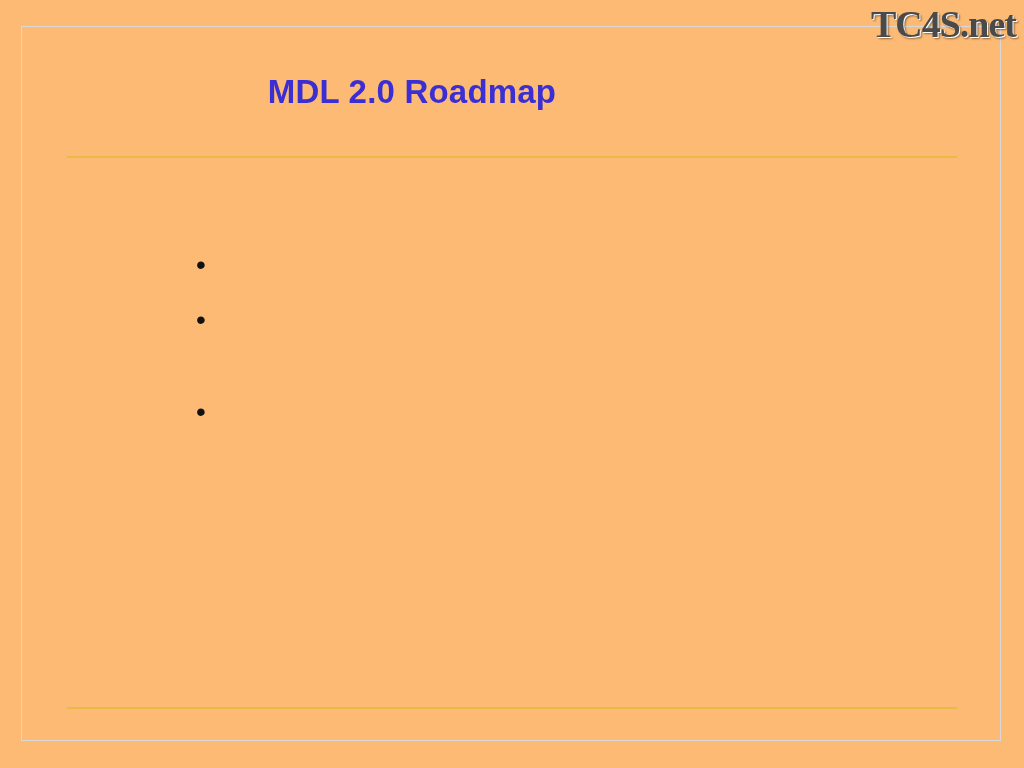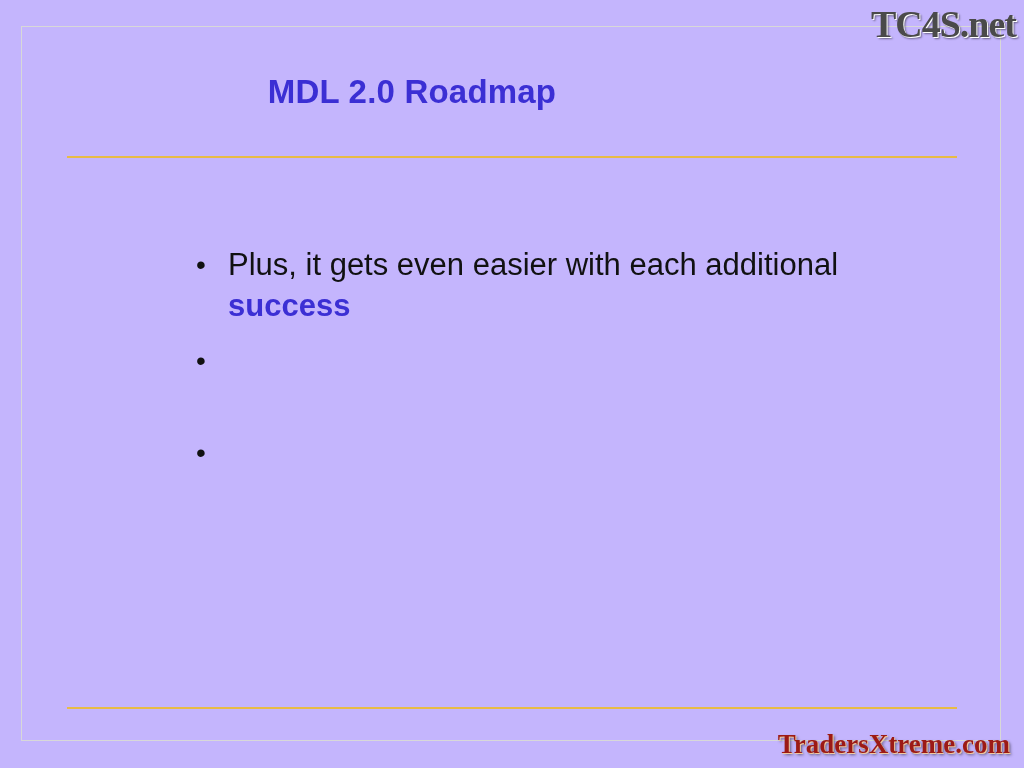--- a/index.html
+++ b/index.html
@@ -12,21 +12,21 @@
     height: 768px;
     font-family: "Liberation Sans", sans-serif;
     overflow: hidden;
     position: relative;
   }
   .slide {
     position: absolute;
     left: 0; top: 0;
     width: 1024px;
     height: 768px;
-    background: #c4b5fd;
+    background: #fdba74;
   }
   .slide-border {
     position: absolute;
     left: 21px;
     top: 26px;
     width: 980px;
     height: 715px;
     border: 1px solid #d8d8d8;
     box-sizing: border-box;
   }
@@ -139,35 +139,33 @@
   <div class="watermark-top">TC4S.net</div>
 
   <div class="title">MDL 2.0 Roadmap</div>
 
   <div class="rule rule-top"></div>
 
   <div class="content">
 
     <div class="bullet-row">
       <span class="dot">•</span>
-      <span class="txt"><span>Plus, it gets even easier with each additional </span><span class="kw-success">success</span></span>
     </div>
 
     <div class="gap-a"></div>
 
     <div class="bullet-row">
       <span class="dot">•</span>
     </div>
 
     <div class="gap-b"></div>
 
     <div class="bullet-row">
       <span class="dot">•</span>
     </div>
 
   </div>
 
 
   <div class="rule rule-bottom"></div>
 
-  <div class="watermark-bottom">TradersXtreme.com</div>
 
 </div>
 
 </body></html>

